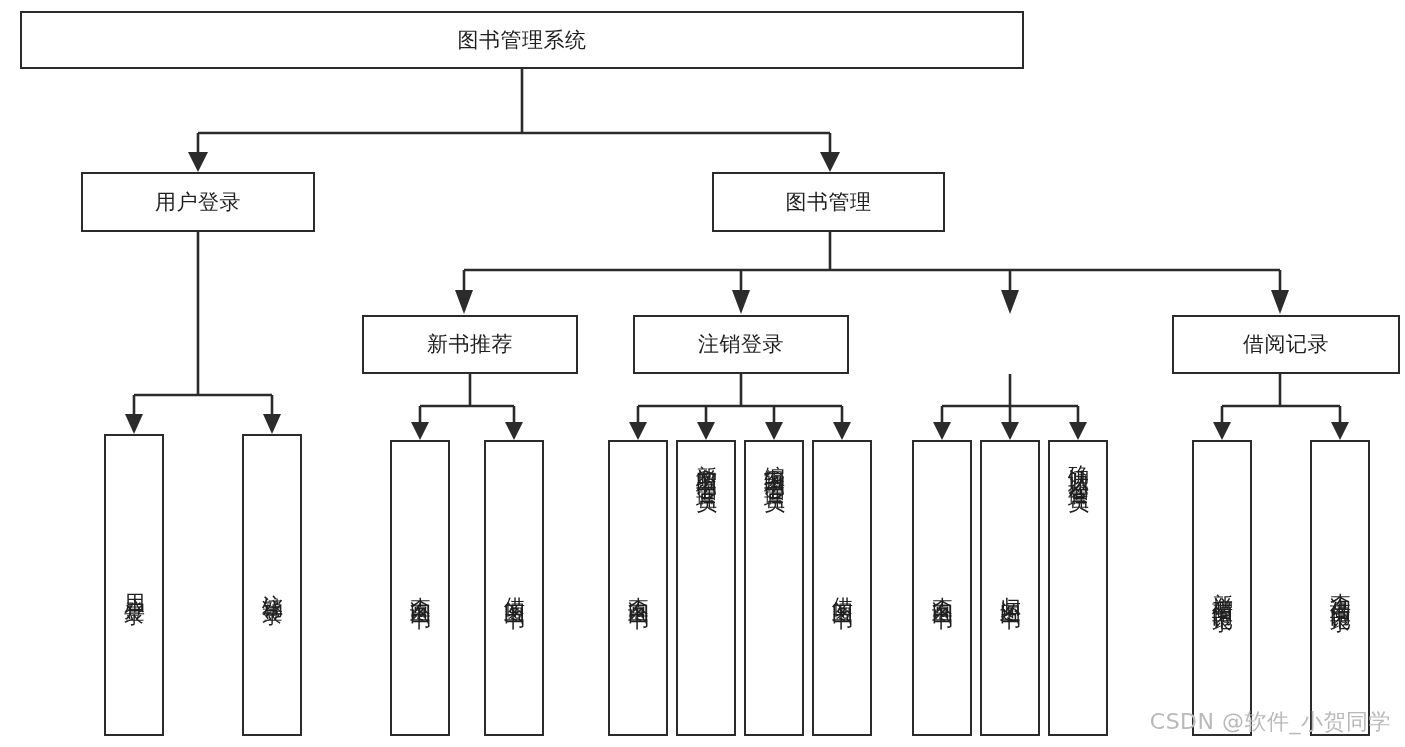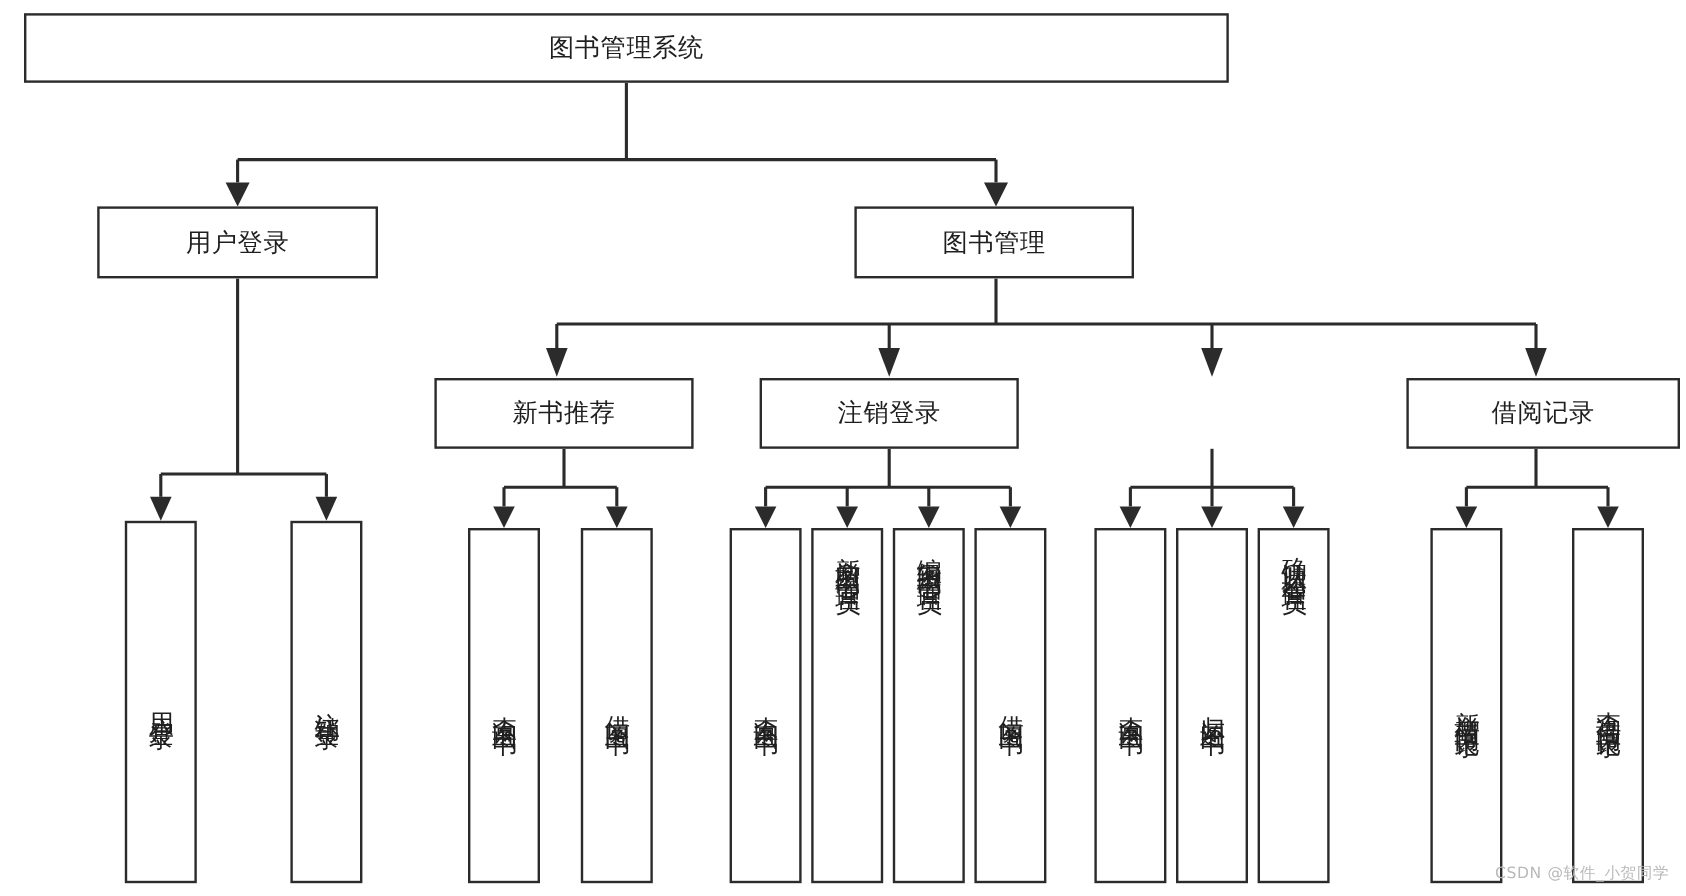--- a/index.html
+++ b/index.html
@@ -51,21 +51,21 @@
     color:#1f1f1f;
   }
   .vtext.top{ align-self:flex-start; margin-top:6px; }
   #edges{
     position:absolute;left:0;top:0;width:1405px;height:747px;
     pointer-events:none;
   }
   #watermark{
     position:absolute;
     right:14px;bottom:10px;
-    font-size:13px;
+    font-size:22px;
     color:#b9b9b9;
     letter-spacing:0.5px;
     white-space:nowrap;
   }
 </style>
 </head>
 <body>
 
 <div id="diagram">
 

